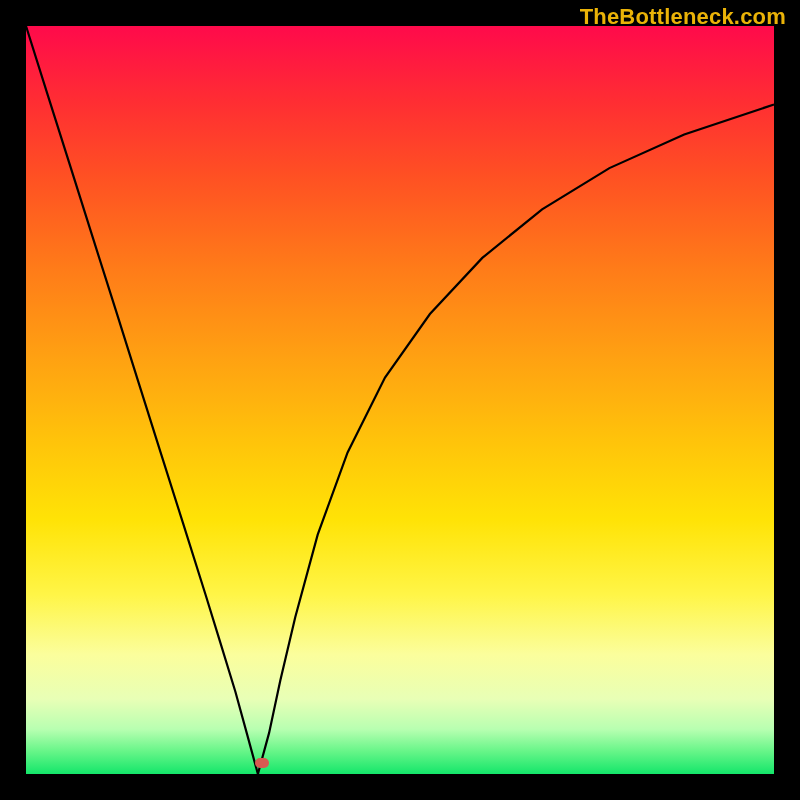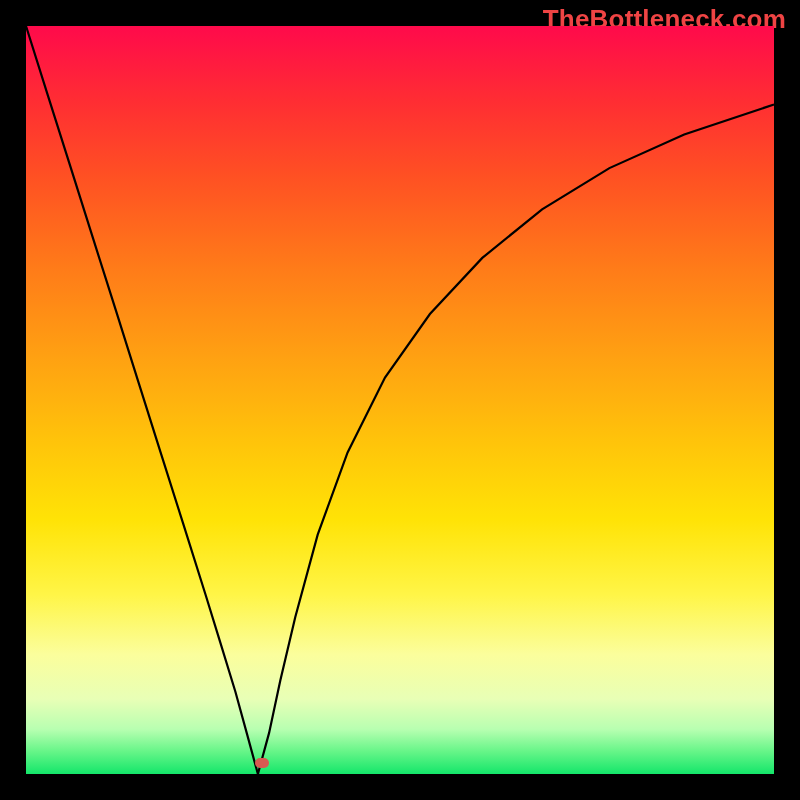--- a/index.html
+++ b/index.html
@@ -14,22 +14,22 @@
   .frame {
     position: relative;
     width: 800px;
     height: 800px;
     background: #000;
   }
   .watermark {
     position: absolute;
     top: 4px;
     right: 14px;
-    color: #ef4444;
-    font-size: 26px;
+    color: #eab308;
+    font-size: 22px;
     font-weight: 600;
     letter-spacing: 0.2px;
     user-select: none;
   }
   .plot {
     position: absolute;
     left: 26px;
     top: 26px;
     width: 748px;
     height: 748px;

